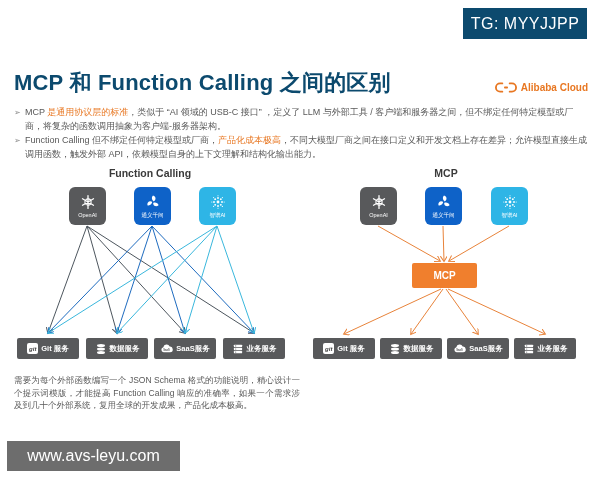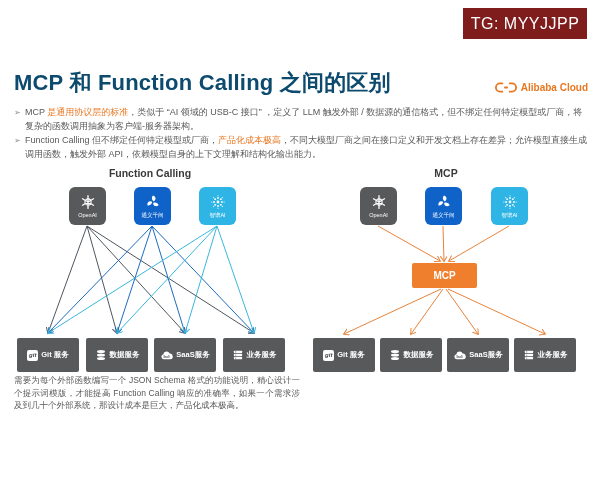--- a/index.html
+++ b/index.html
@@ -2,21 +2,21 @@
 <html><head>
 <meta charset="utf-8">
 <style>
   html,body{margin:0;padding:0;background:#fff;}
   #page{position:relative;width:600px;height:480px;background:#fff;overflow:hidden;
         font-family:"Liberation Sans","DejaVu Sans",sans-serif;color:#595959;}
 
   
   .wm{position:absolute;display:flex;align-items:center;justify-content:center;
       color:#fff;font-family:"Liberation Sans",sans-serif;}
-  #wm-top{left:463px;top:8px;width:124px;height:31px;background:#7f1d1d;font-size:16px;letter-spacing:.5px;}
+  #wm-top{left:463px;top:8px;width:124px;height:31px;background:#0c4a6e;font-size:16px;letter-spacing:.5px;}
   #wm-bottom{left:7px;top:441px;width:173px;height:30px;background:#6d6d6d;font-size:16px;}
 
   
   #title{position:absolute;left:14px;top:68px;font-size:22px;font-weight:bold;color:#0c4a6e;letter-spacing:.2px;}
   #brand{position:absolute;right:12px;top:82px;display:flex;gap:4px;color:#E87722;}
   #brand .brand-name{font-size:10px;font-weight:bold;}
 
   
   #bullets{position:absolute;left:14px;top:106px;width:574px;font-size:9px;line-height:13.5px;color:#595959;}
   .bullet{position:relative;padding-left:11px;margin-bottom:1px;}
@@ -34,21 +34,21 @@
   .model-box .m-label{font-size:5.5px;color:#fff;line-height:6px;}
   .m-openai{background:#58595B;}
   .m-tongyi{background:#0E62C8;}
   .m-zhipu{background:#2EB5E6;}
 
   
   #mcp-hub{position:absolute;left:412px;top:263px;width:65px;height:25px;background:#F07F2D;
            display:flex;align-items:center;justify-content:center;color:#fff;font-weight:bold;font-size:10px;border-radius:2px;}
 
   
-  .svc{position:absolute;top:338px;width:62px;height:34px;background:#58595B;border-radius:2px;
+  .svc{position:absolute;top:338px;width:62px;height:21px;background:#58595B;border-radius:2px;
        display:flex;align-items:center;justify-content:center;gap:3px;color:#fff;}
   .svc .s-label{font-size:7.5px;font-weight:bold;white-space:nowrap;}
   .git-badge{background:#fff;color:#3f3f3f;font-size:6px;font-weight:bold;border-radius:2px;
              width:11px;height:11px;display:flex;align-items:center;justify-content:center;font-style:italic;}
 
   
   .desc{position:absolute;top:374px;font-size:8.5px;line-height:12.5px;color:#595959;text-align:justify;}
   #desc-left{left:14px;width:286px;}
   #desc-right{left:313px;width:268px;}
 
@@ -164,37 +164,40 @@
       <line class="ln" x1="441" y1="289" x2="344" y2="334" marker-end="url(#mOrange)"></line>
       <line class="ln" x1="443" y1="289" x2="411" y2="334" marker-end="url(#mOrange)"></line>
       <line class="ln" x1="446" y1="289" x2="478" y2="334" marker-end="url(#mOrange)"></line>
       <line class="ln" x1="448" y1="289" x2="545" y2="334" marker-end="url(#mOrange)"></line>
     </g>
   </svg>
 
   <div id="wm-top" class="wm">
     <span>TG: MYYJJPP</span>
   </div>
+  <div id="wm-bottom" class="wm">
+    <span>www.avs-leyu.com</span>
+  </div>
 
   <div id="title">MCP 和 Function Calling 之间的区别</div>
   <div id="brand">
     <svg width="22" height="11" viewBox="0 0 24 12">
       <g stroke="#E87722" stroke-width="2" fill="none" stroke-linecap="round">
         <path d="M8 1.5 H5.5 A4.5 4.5 0 0 0 5.5 10.5 H8"></path>
         <path d="M16 1.5 H18.5 A4.5 4.5 0 0 1 18.5 10.5 H16"></path>
       </g>
       <rect x="9.8" y="5" width="4.4" height="2" rx="1" fill="#E87722"></rect>
     </svg>
     <span class="brand-name">Alibaba Cloud</span>
   </div>
 
   <div id="bullets">
     <div class="bullet">
       <span class="marker">➢</span>
-      <span>MCP </span><span class="hl">是通用协议层的标准</span><span>，类似于 “AI 领域的 USB-C 接口” ，定义了 LLM 触发外部 / 数据源的通信格式，但不绑定任何特定模型或厂商，将复杂的函数调用抽象为客户端-服务器架构。</span>
+      <span>MCP </span><span class="hl">是通用协议层的标准</span><span>，类似于 “AI 领域的 USB-C 接口” ，定义了 LLM 与外部工具 / 客户端和服务器之间，但不绑定任何特定模型或厂商，将复杂的函数调用抽象为客户端-服务器架构。</span>
     </div>
     <div class="bullet">
       <span class="marker">➢</span>
       <span>Function Calling 但不绑定任何特定模型或厂商，</span><span class="hl">产品化成本极高</span><span>，不同大模型厂商之间在接口定义和开发文档上存在差异；允许模型直接生成调用函数，触发外部 API，依赖模型自身的上下文理解和结构化输出能力。</span>
     </div>
   </div>
 
   <div id="diag-title-left" class="diag-title">Function Calling</div>
   <div id="diag-title-right" class="diag-title">MCP</div>
 
@@ -279,15 +282,15 @@
       </svg>
     <span class="s-label">SaaS服务</span>
   </div>
   <div class="svc" style="left:514px">
     <svg width="12" height="12">
         <use href="#ic-server"></use>
       </svg>
     <span class="s-label">业务服务</span>
   </div>
 
-  <div id="desc-left" class="desc">需要为每个外部函数编写一个 JSON Schema 格式的功能说明，精心设计一个提示词模版，才能提高 Function Calling 响应的准确率，如果一个需求涉及到几十个外部系统，那设计成本是巨大，产品化成本极高。</div>
+  <div id="desc-left" class="desc">需要为每个外部函数编写一个 JSON Schema 格式的功能说明，精心设计一个提示词模版，才能提高 Function Calling 响应的准确率，如果一个需求涉及到几十个外部系统，复用全球的开发成果，产品化成本极高。</div>
 
 </div>
 
 </body></html>

